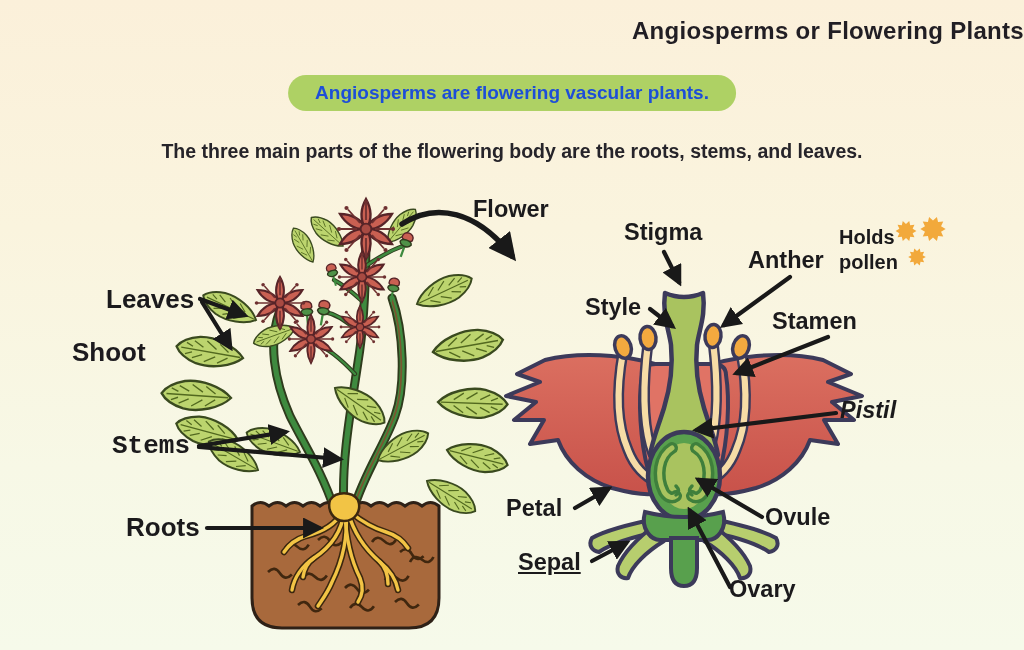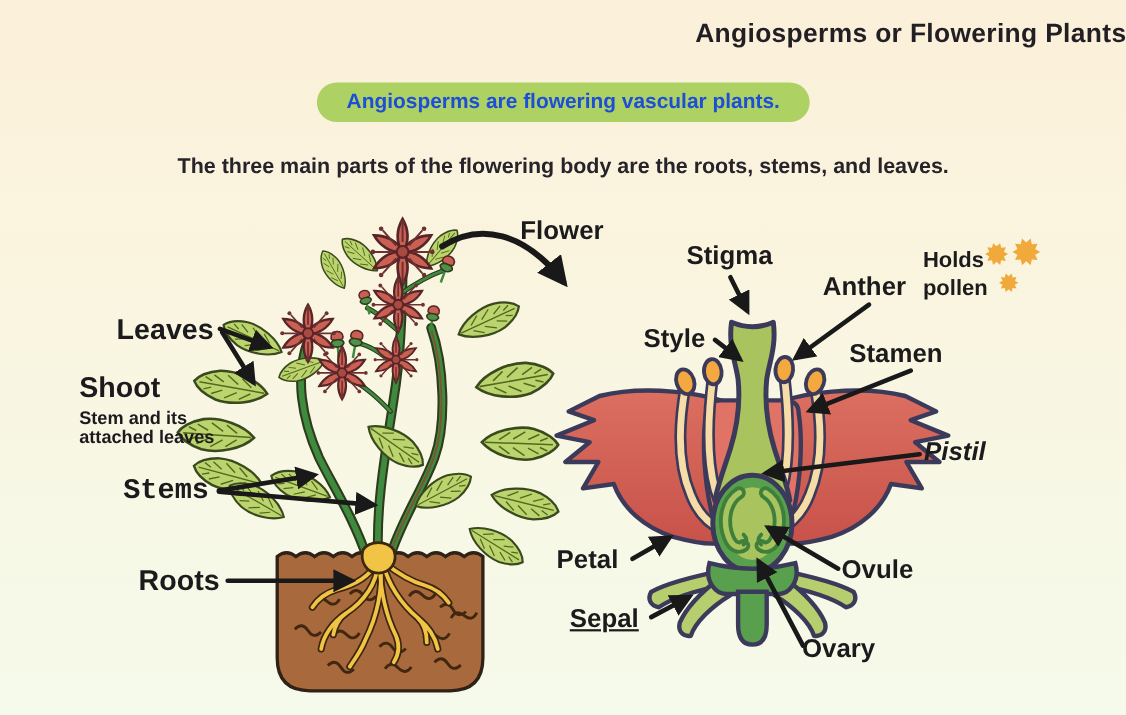--- a/index.html
+++ b/index.html
@@ -280,21 +280,20 @@
         <path d="M592,561 L626,543" marker-end="url(#arw)"></path>
         <path d="M730,587 L690,511" marker-end="url(#arw)"></path>
       </g>
     </g>
   </svg>
 
   <div class="lbl med lbl-flower">Flower</div>
   <div class="lbl big lbl-leaves">Leaves</div>
   <div class="shoot-block">
     <div class="shoot-title">Shoot</div>
-    <div class="shoot-note">Stem and its attached leaves</div>
   </div>
   <div class="lbl big lbl-stems">Stems</div>
   <div class="lbl big lbl-roots">Roots</div>
 
   <div class="lbl med lbl-stigma">Stigma</div>
   <div class="lbl med lbl-anther">Anther</div>
   <div class="holds-pollen">Holds pollen</div>
   <div class="lbl med lbl-style">Style</div>
   <div class="lbl med lbl-stamen">Stamen</div>
   <div class="lbl med lbl-pistil">Pistil</div>

